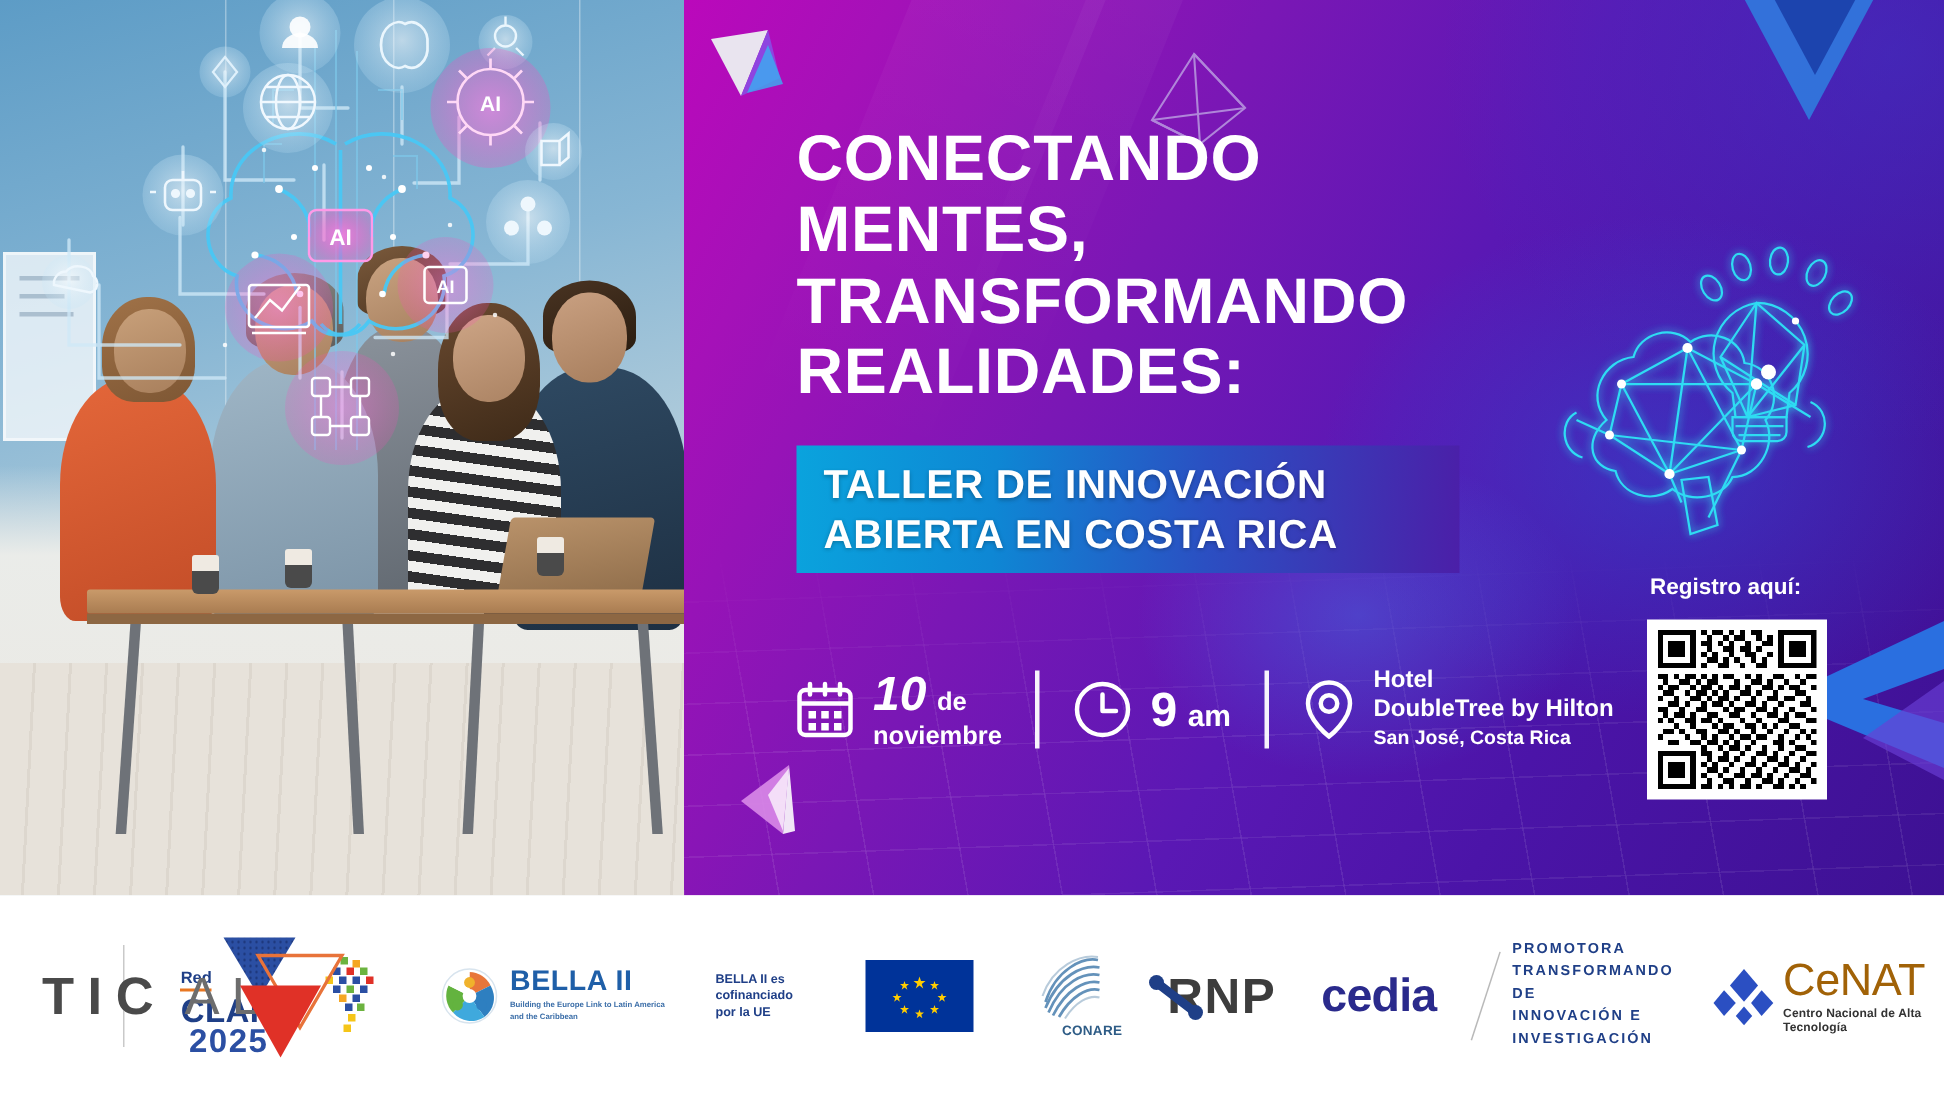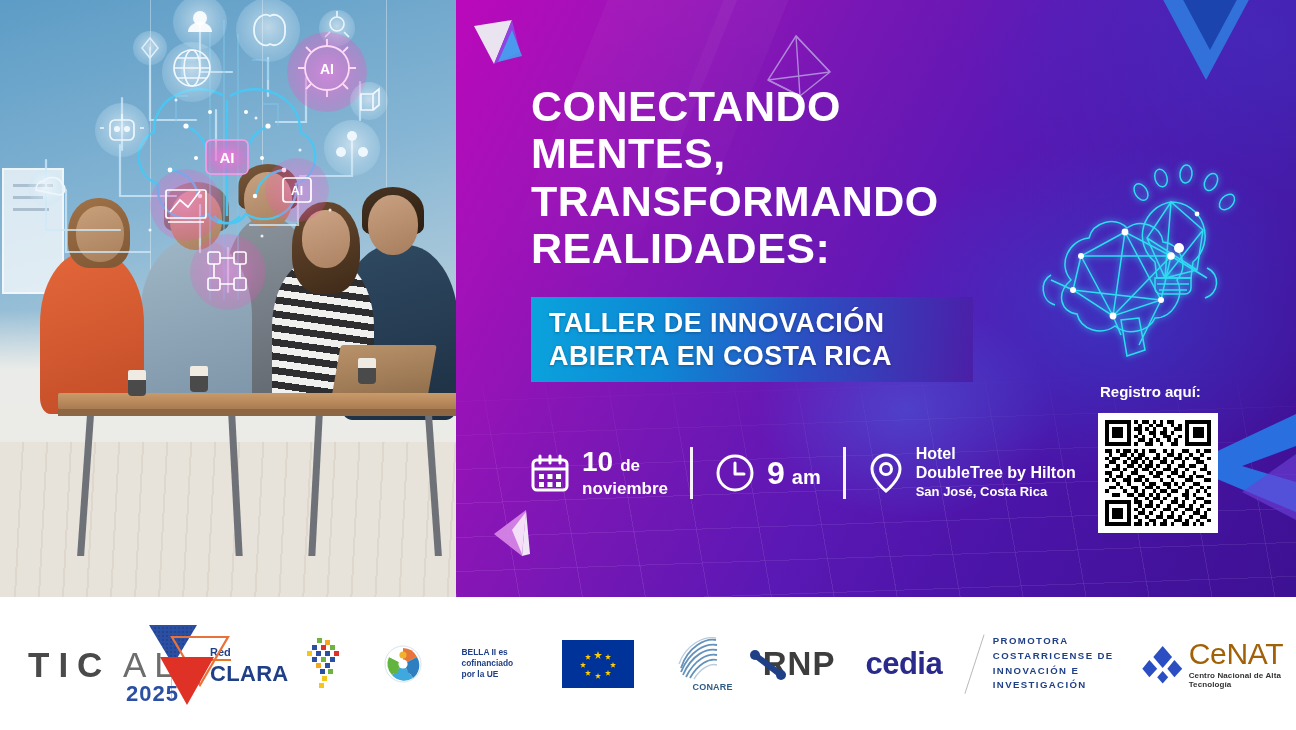--- a/index.html
+++ b/index.html
@@ -106,21 +106,21 @@
     display:flex; flex-direction:column; justify-content:center; padding-left:18px; }
   .subtitle-box span { color:#fff; font-weight:800; font-size:27px; line-height:1.22;
     letter-spacing:.4px; text-transform:uppercase; white-space:nowrap;
     text-shadow:0 1px 3px rgba(0,0,0,.28); }
 
   
   .meta-row { position:absolute; left:74px; top:440px; display:flex; align-items:center; height:66px; }
   .meta-item { display:flex; align-items:center; color:#fff; }
   .meta-icon { flex:0 0 auto; margin-right:12px; }
   .meta-sep { width:3px; height:52px; background:#fff; margin:0 22px; opacity:.95; }
-  .m-date-big { font-size:28px; font-weight:800; line-height:1; }
+  .m-date-big { font-size:32px; font-weight:800; line-height:1;font-style:italic; }
   .m-date-small { font-size:17px; font-weight:700; }
   .m-date-l2 { font-size:17px; font-weight:700; margin-top:3px; }
   .m-time-big { font-size:32px; font-weight:800; line-height:1; }
   .m-time-small { font-size:20px; font-weight:700; margin-left:7px; }
   .m-loc-1 { font-size:16px; font-weight:700; line-height:1.18; }
   .m-loc-2 { font-size:16px; font-weight:700; line-height:1.18; }
   .m-loc-3 { font-size:13px; font-weight:700; line-height:1.3; margin-top:1px; }
 
   
   .reg-label { position:absolute; left:1100px; top:383px; width:180px;
@@ -793,20 +793,24 @@
         <path d="M20 4 a16 16 0 0 1 14 9 l-14 7z" fill="#e8763a"></path>
         <path d="M34 13 a16 16 0 0 1 -4 21 l-10-14z" fill="#2e7fc0"></path>
         <path d="M30 34 a16 16 0 0 1 -21 -3 l11-11z" fill="#3fa9dd"></path>
         <path d="M9 31 a16 16 0 0 1 -3 -18 l14 7z" fill="#63b33f"></path>
         <path d="M6 13 a16 16 0 0 1 14 -9 v16z" fill="#ffffff"></path>
         <circle cx="20" cy="20" r="4.6" fill="#ffffff"></circle>
         <circle cx="20" cy="11" r="3.6" fill="#f0b22c"></circle>
         <circle cx="12" cy="26" r="3.6" fill="#63b33f"></circle>
         <circle cx="28" cy="26" r="3.6" fill="#2e7fc0"></circle>
       </svg>
+      <div>
+        <div class="bella-title">BELLA II</div>
+        <div class="bella-sub">Building the Europe Link to Latin America and the Caribbean</div>
+      </div>
     </div>
 
     <div class="logo-cell" style="margin-left:32px;gap:32px;">
       <div class="cofin-txt">BELLA II es cofinanciado por la UE</div>
       <div class="eu-flag">
         <svg width="72" height="48" viewBox="0 0 72 48">
           <g fill="#ffcc00">
             <polygon points="36,11 37,14 40,14 37.5,16 38.5,19 36,17 33.5,19 34.5,16 32,14 35,14"></polygon>
             <polygon points="46,14 46.7,16 49,16 47.2,17.5 47.9,19.8 46,18.4 44.1,19.8 44.8,17.5 43,16 45.3,16"></polygon>
             <polygon points="51,22 51.7,24 54,24 52.2,25.5 52.9,27.8 51,26.4 49.1,27.8 49.8,25.5 48,24 50.3,24"></polygon>
@@ -846,21 +850,21 @@
       </svg>
     </div>
 
     <div class="logo-cell" style="margin-left:30px;">
       <div class="cedia-txt">cedia</div>
     </div>
 
     <div class="logo-cell" style="margin-left:32px;">
       <div class="promo-slash"></div>
       <div>
-        <div class="promo-txt">PROMOTORA COSTARRICENSE DE</div>
+        <div class="promo-txt">PROMOTORA TRANSFORMANDO DE</div>
         <div class="promo-txt">INNOVACIÓN E INVESTIGACIÓN</div>
       </div>
     </div>
 
     <div class="logo-cell" style="margin-left:24px;">
       <svg width="58" height="58" viewBox="0 0 58 58" style="margin-right:3px;">
         <g fill="#2b4fc2">
           <polygon points="29,6 41,20 29,34 17,20"></polygon>
           <polygon points="12,24 22,35 12,46 3,35"></polygon>
           <polygon points="44,24 54,35 44,46 35,35"></polygon>

